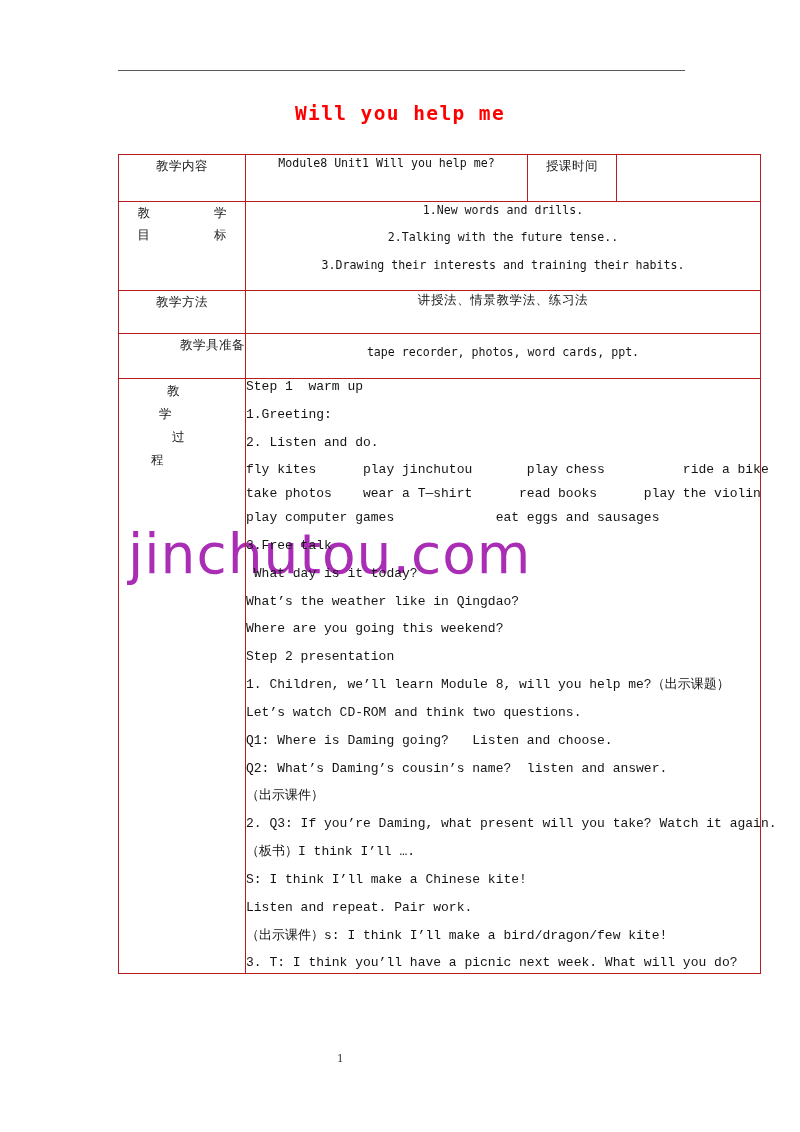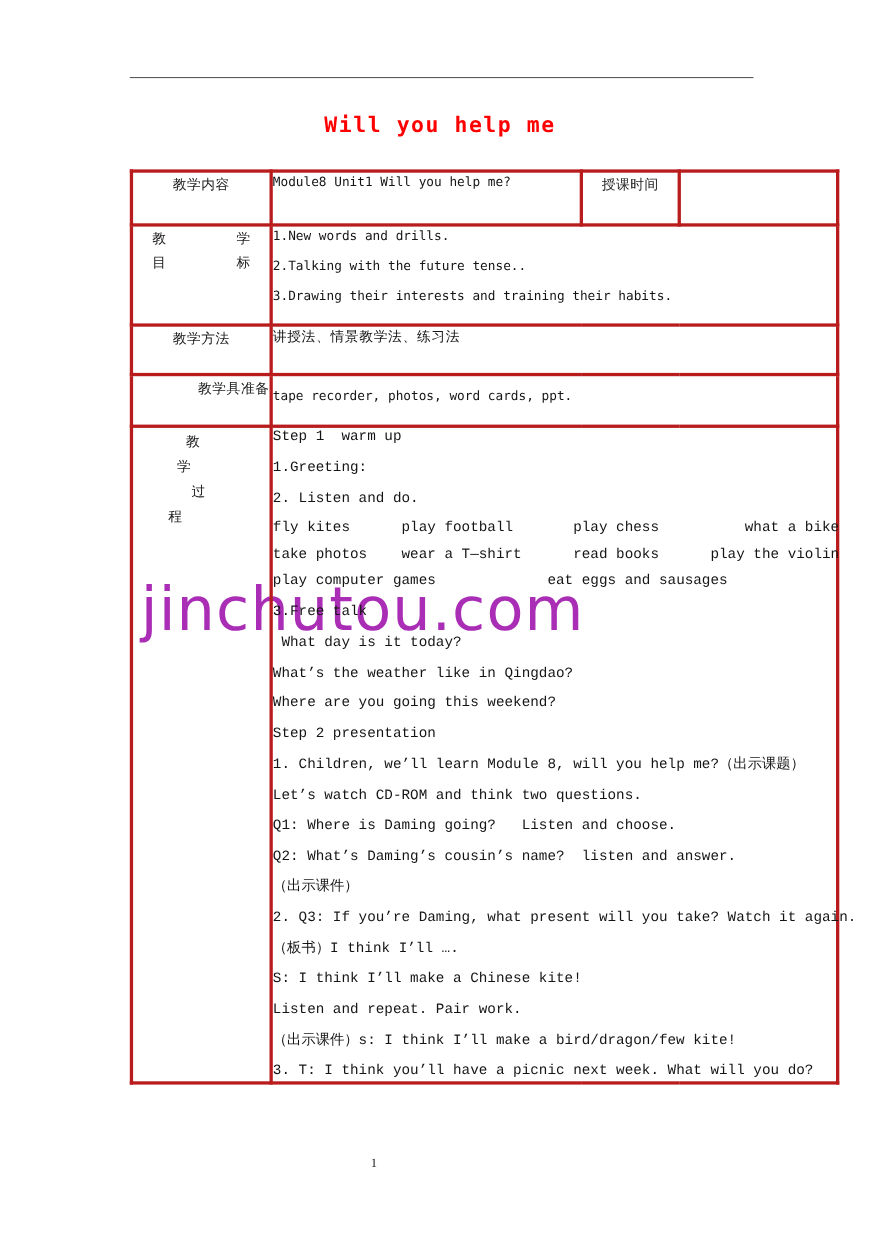--- a/index.html
+++ b/index.html
@@ -70,21 +70,21 @@
     position: absolute;
     left: 118px;
     top: 154px;
     width: 642px;
     border-collapse: collapse;
     table-layout: fixed;
     z-index: 2;
     background: transparent;
   }
   table.lesson td {
-    border: 3px solid #b91c1c;
+    border: 1px solid #b91c1c;
     vertical-align: top;
     padding: 0;
     background: transparent;
   }
 
   .col-label  { width: 127px; }
   .col-main   { width: 282px; }
   .col-time   { width: 89px;  }
   .col-blank  { width: 144px; }
 
@@ -128,20 +128,21 @@
     line-height: 1.5;
   }
   .body-cell.mixed {
     font-family: "DejaVu Sans", "Liberation Sans", sans-serif;
     font-size: 12.5px;
     letter-spacing: 0.6px;
   }
   .body-cell p {
     margin: 0 0 10px 0;
     white-space: pre-wrap;
+    text-align: center;
   }
   .body-cell p:last-child { margin-bottom: 0; }
 
   
   .proc {
     font-family: Liberation Mono, monospace;
     font-size: 13px;
     color: #141414;
     padding: 9px 4px 7px 8px;
     line-height: 1.0;
@@ -228,21 +229,21 @@
         <td class="lbl-stair">
           <span class="s1">教</span>
           <span class="s2">学</span>
           <span class="s3">过</span>
           <span class="s4">程</span>
         </td>
         <td class="proc" colspan="3">
           <div class="ln">Step 1  warm up</div>
           <div class="ln">1.Greeting:</div>
           <div class="ln">2. Listen and do.</div>
-          <div class="ln tight">fly kites      play football       play chess          what a bike</div>
+          <div class="ln tight">fly kites      play jinchutou       play chess          ride a bike</div>
           <div class="ln tight">take photos    wear a T—shirt      read books      play the violin</div>
           <div class="ln">play computer games             eat eggs and sausages</div>
           <div class="ln">3.Free talk</div>
           <div class="ln"> What day is it today?</div>
           <div class="ln">What’s the weather like in Qingdao?</div>
           <div class="ln">Where are you going this weekend?</div>
           <div class="ln">Step 2 presentation</div>
           <div class="ln">1. Children, we’ll learn Module 8, will you help me?（出示课题）</div>
           <div class="ln">Let’s watch CD-ROM and think two questions.</div>
           <div class="ln">Q1: Where is Daming going?   Listen and choose.</div>

